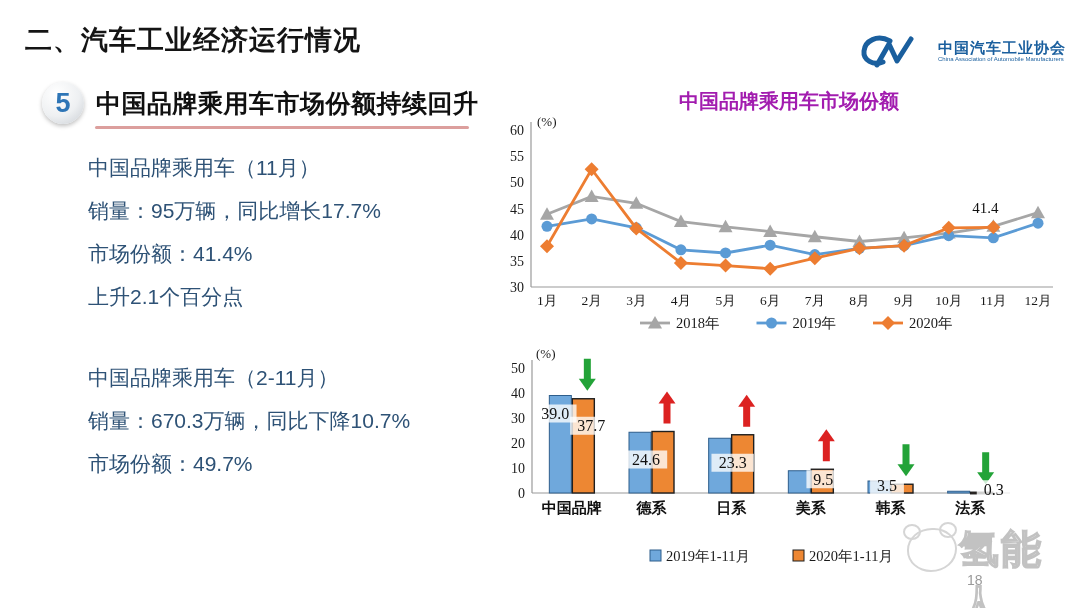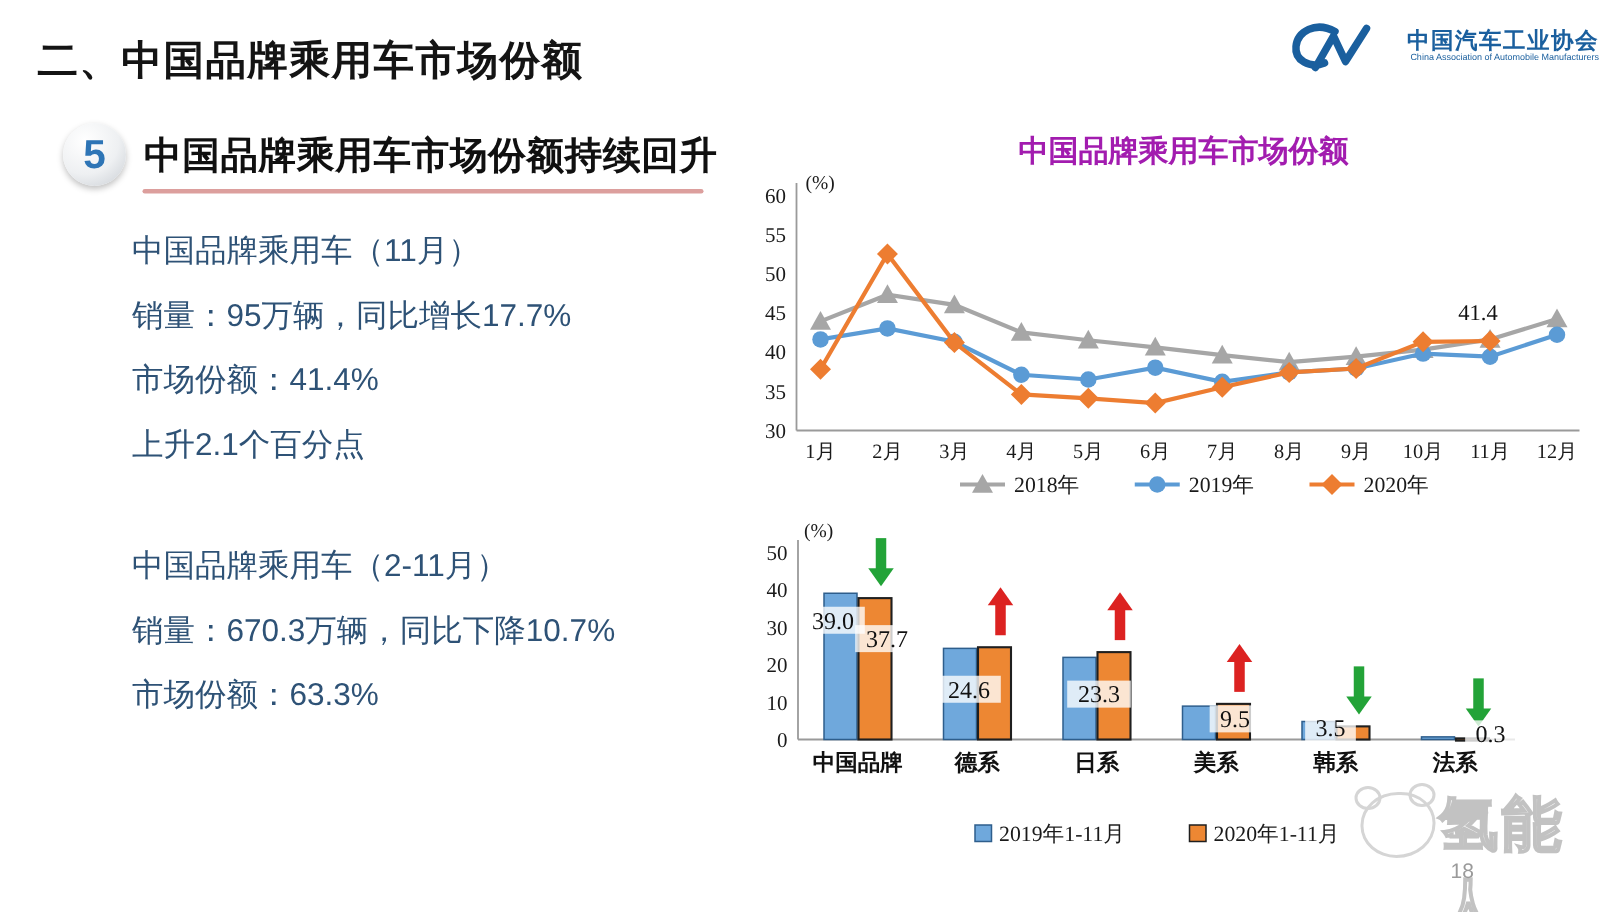--- a/index.html
+++ b/index.html
@@ -3,21 +3,21 @@
 <meta charset="utf-8">
 <style>
   html,body{margin:0;padding:0;}
   body{width:1080px;height:608px;background:#ffffff;overflow:hidden;
        font-family:"Liberation Sans","DejaVu Sans",sans-serif;position:relative;}
   .stage{position:absolute;left:0;top:0;width:1080px;height:608px;background:#fff;}
 
   .main-title{position:absolute;left:25px;top:22px;font-size:27px;font-weight:bold;
               color:#141414;letter-spacing:1px;}
 
-  .logo{position:absolute;right:14px;top:12px;display:flex;align-items:center;gap:22px;text-align:right;}
+  .logo{position:absolute;right:14px;top:32px;display:flex;align-items:center;gap:22px;}
   .logo-names{display:flex;flex-direction:column;line-height:1.15;}
   .logo-cn{font-size:15px;font-weight:bold;color:#1a5f9e;letter-spacing:1px;}
   .logo-en{font-size:6px;color:#1a5f9e;transform-origin:left top;}
 
   .section-head{position:absolute;left:42px;top:82px;display:flex;align-items:center;gap:12px;}
   .badge{width:42px;height:42px;border-radius:50%;
          background:radial-gradient(circle at 35% 28%,#ffffff 0%,#eef0f2 55%,#c8cdd3 100%);
          box-shadow:0 2px 4px rgba(0,0,0,0.25);
          display:flex;align-items:center;justify-content:center;
          color:#2e75b6;font-size:27px;font-weight:bold;}
@@ -46,21 +46,21 @@
              border:2px solid #c7c7c7;border-radius:50%;}
   .wm-text{position:absolute;left:54px;top:2px;font-size:40px;font-weight:bold;
            color:rgba(255,255,255,0.05);-webkit-text-stroke:1.4px #c2c2c2;letter-spacing:2px;}
   .wm-page{position:absolute;left:62px;top:52px;font-size:14px;color:#9a9a9a;}
 </style>
 </head>
 <body>
 
 <div class="stage">
 
-  <div class="main-title">二、中国品牌乘用车市场份额</div>
+  <div class="main-title">二、汽车工业经济运行情况</div>
 
   <div class="logo">
     <span>
       <svg width="56" height="38" viewBox="0 0 56 38">
         <path d="M30 9 C17 2 5 9 4 19 C3 28 13 34 23 30" fill="none" stroke="#1a5f9e" stroke-width="5" stroke-linecap="round"></path>
         <path d="M17 33 L29 12 L37 29 L51 7" fill="none" stroke="#1a5f9e" stroke-width="5" stroke-linejoin="round" stroke-linecap="round"></path>
       </svg>
     </span>
     <span class="logo-names">
       <span class="logo-cn">中国汽车工业协会</span>
@@ -77,21 +77,21 @@
   <div class="stats stats-1">
     <div>中国品牌乘用车（11月）</div>
     <div>销量：95万辆，同比增长17.7%</div>
     <div>市场份额：41.4%</div>
     <div>上升2.1个百分点</div>
   </div>
 
   <div class="stats stats-2">
     <div>中国品牌乘用车（2-11月）</div>
     <div>销量：670.3万辆，同比下降10.7%</div>
-    <div>市场份额：63.3%</div>
+    <div>市场份额：49.7%</div>
   </div>
 
   <div class="chart chart-line">
     <div class="chart-title">中国品牌乘用车市场份额</div>
     <svg width="578" height="232">
         <line x1="31" y1="6" x2="31" y2="171" stroke="#9a9a9a" stroke-width="1.2"></line>
         <line x1="31" y1="171" x2="553" y2="171" stroke="#9a9a9a" stroke-width="1.2"></line>
         <text x="24" y="19" font-size="14" text-anchor="end" fill="#1a1a1a" font-weight="normal">60</text>
         <text x="24" y="45.16666666666666" font-size="14" text-anchor="end" fill="#1a1a1a" font-weight="normal">55</text>
         <text x="24" y="71.33333333333333" font-size="14" text-anchor="end" fill="#1a1a1a" font-weight="normal">50</text>

